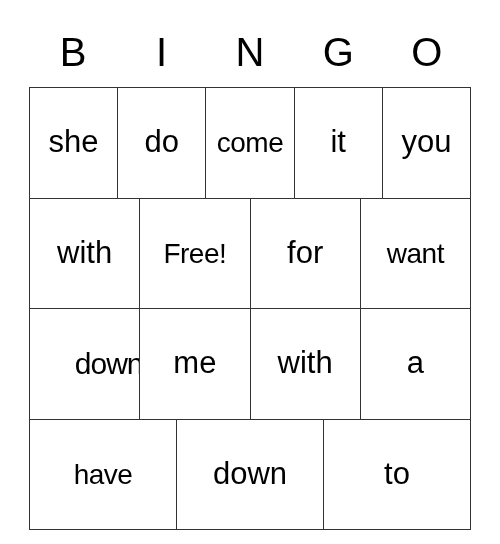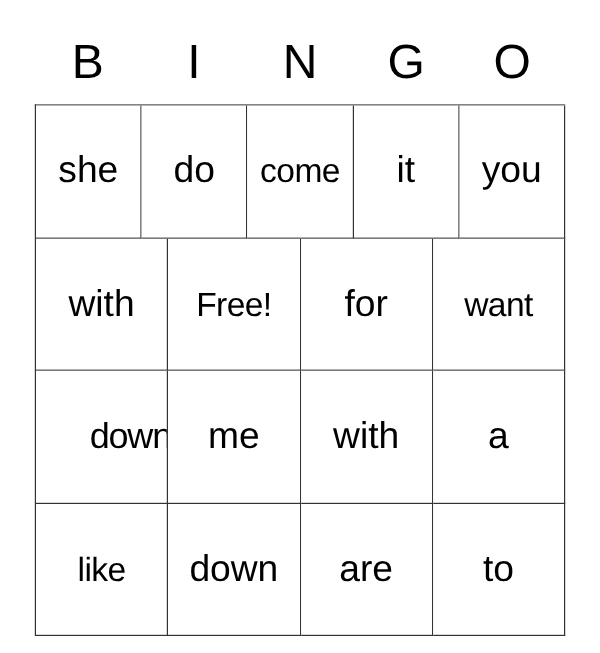--- a/index.html
+++ b/index.html
@@ -168,27 +168,24 @@
       <div class="grid-cell">
         <span class="cell-text">with</span>
       </div>
       <div class="grid-cell">
         <span class="cell-text">a</span>
       </div>
     </div>
 
     <div class="grid-row">
       <div class="grid-cell">
-        <span class="cell-text fit">like</span>
+        <span class="cell-text fit">have</span>
       </div>
       <div class="grid-cell">
         <span class="cell-text">down</span>
-      </div>
-      <div class="grid-cell">
-        <span class="cell-text">are</span>
       </div>
       <div class="grid-cell">
         <span class="cell-text">to</span>
       </div>
     </div>
 
   </div>
 </div>
 
 </body></html>

